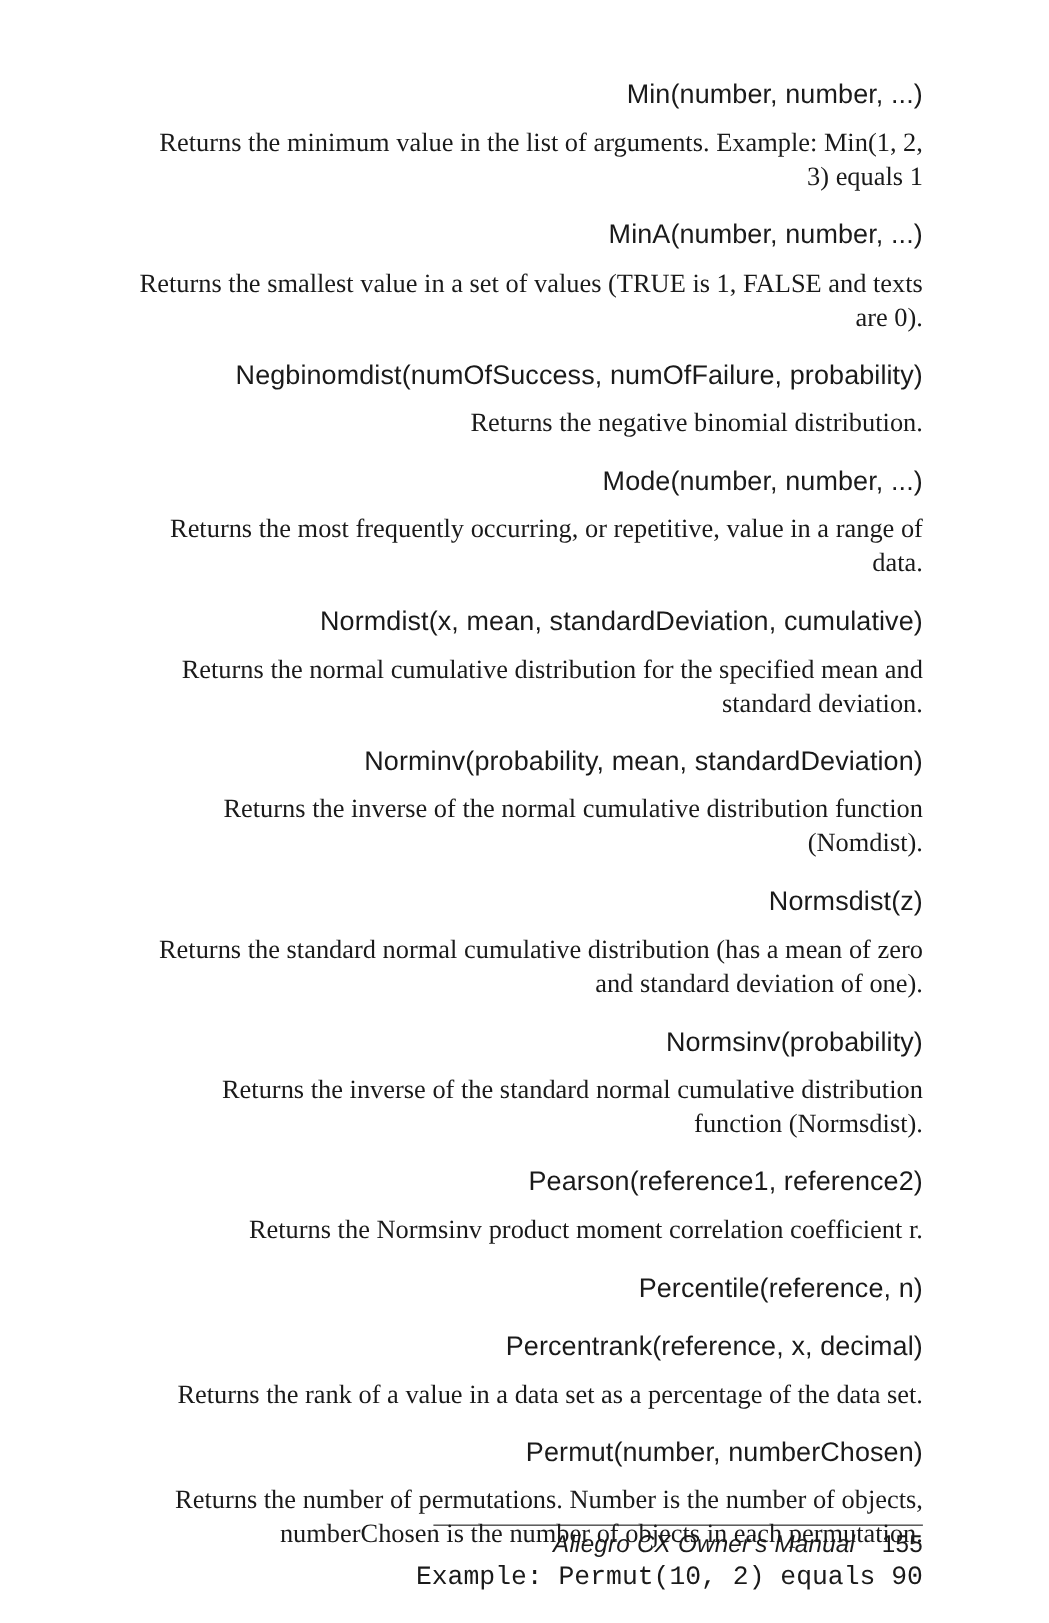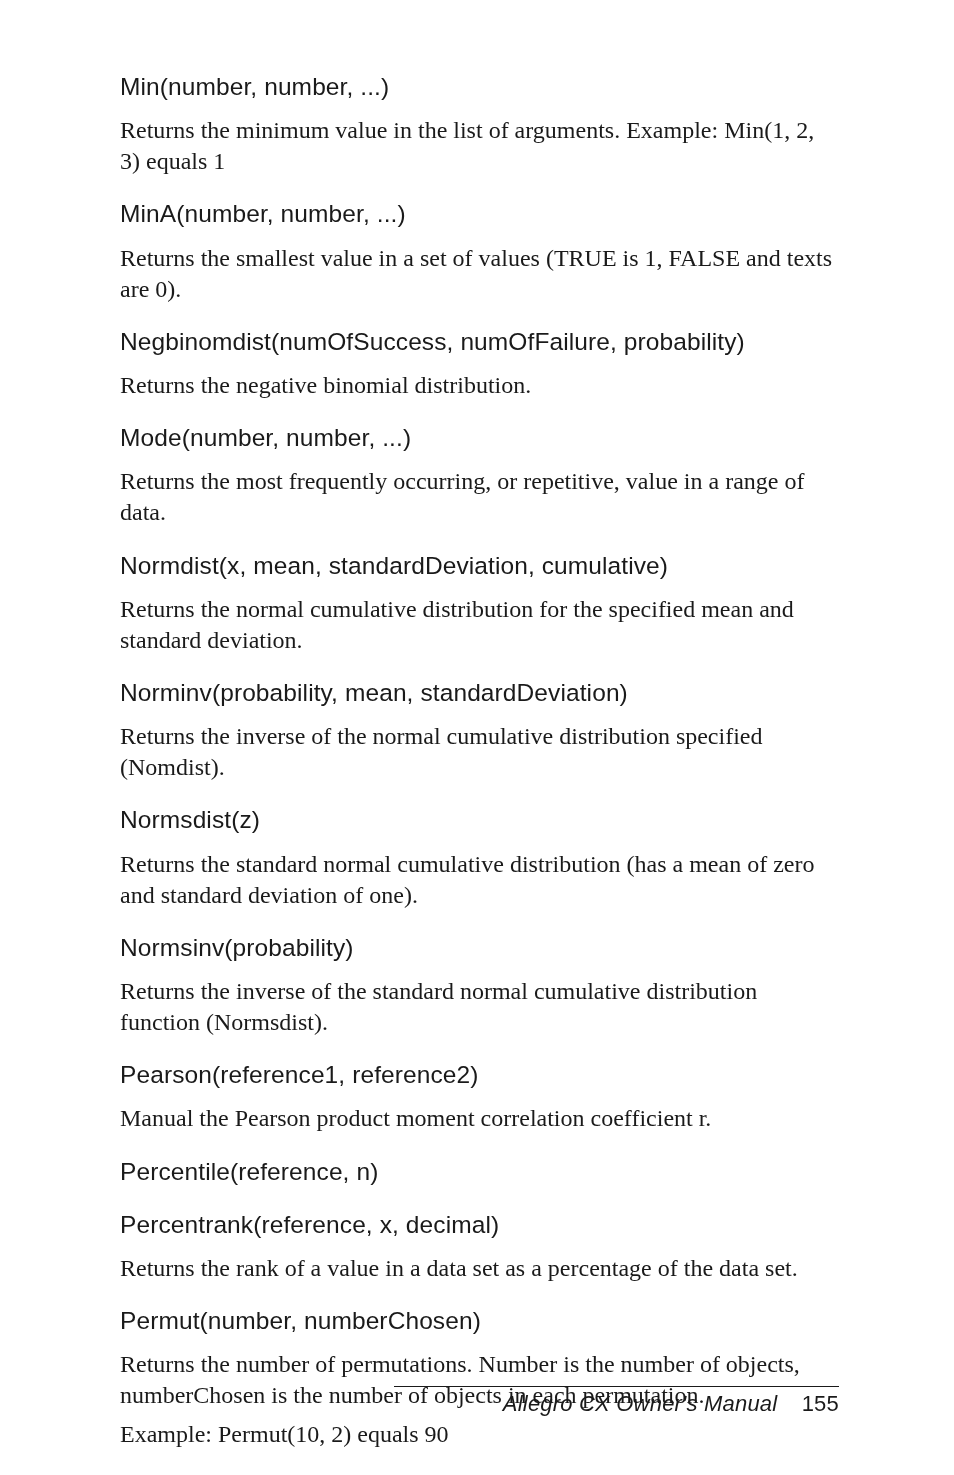--- a/index.html
+++ b/index.html
@@ -4,39 +4,40 @@
   <style>
     * { box-sizing: border-box; margin: 0; padding: 0; }
     body {
       width: 954px;
       height: 1475px;
       background: #fff;
       color: #1a1a1a;
       padding: 70px 115px 60px 120px;
       position: relative;
     }
-    .entry { margin-bottom: 20px; }
+    .entry { margin-bottom: 20px; text-align: right; }
     .heading {
       font-family: Helvetica, Arial, sans-serif;
       font-size: 24.5px;
       font-weight: 400;
       line-height: 1.35;
       letter-spacing: 0.1px;
       margin-bottom: 2px;
       color: #1a1a1a;
     }
     .body {
       font-family: "Palatino Linotype", Palatino, "Book Antiqua", Georgia, serif;
       font-size: 24px;
       line-height: 1.3;
       color: #1a1a1a;
       margin-top: 12px;
     }
     .extra {
       margin-top: 8px;
+      font-family: Liberation Mono, monospace;
     }
     .footer {
       position: absolute;
       right: 115px;
       bottom: 58px;
       text-align: right;
     }
     .footer-rule {
       border: 0;
       border-top: 1.5px solid #1a1a1a;
@@ -80,36 +81,36 @@
     <div class="body">Returns the most frequently occurring, or repetitive, value in a range of data.</div>
   </div>
 
   <div class="entry">
     <div class="heading">Normdist(x, mean, standardDeviation, cumulative)</div>
     <div class="body">Returns the normal cumulative distribution for the specified mean and standard deviation.</div>
   </div>
 
   <div class="entry">
     <div class="heading">Norminv(probability, mean, standardDeviation)</div>
-    <div class="body">Returns the inverse of the normal cumulative distribution specified (Nomdist).</div>
+    <div class="body">Returns the inverse of the normal cumulative distribution function (Nomdist).</div>
   </div>
 
   <div class="entry">
     <div class="heading">Normsdist(z)</div>
     <div class="body">Returns the standard normal cumulative distribution (has a mean of zero and standard deviation of one).</div>
   </div>
 
   <div class="entry">
     <div class="heading">Normsinv(probability)</div>
     <div class="body">Returns the inverse of the standard normal cumulative distribution function (Normsdist).</div>
   </div>
 
   <div class="entry">
     <div class="heading">Pearson(reference1, reference2)</div>
-    <div class="body">Manual the Pearson product moment correlation coefficient r.</div>
+    <div class="body">Returns the Normsinv product moment correlation coefficient r.</div>
   </div>
 
   <div class="entry">
     <div class="heading">Percentile(reference, n)</div>
   </div>
 
   <div class="entry">
     <div class="heading">Percentrank(reference, x, decimal)</div>
     <div class="body">Returns the rank of a value in a data set as a percentage of the data set.</div>
   </div>

